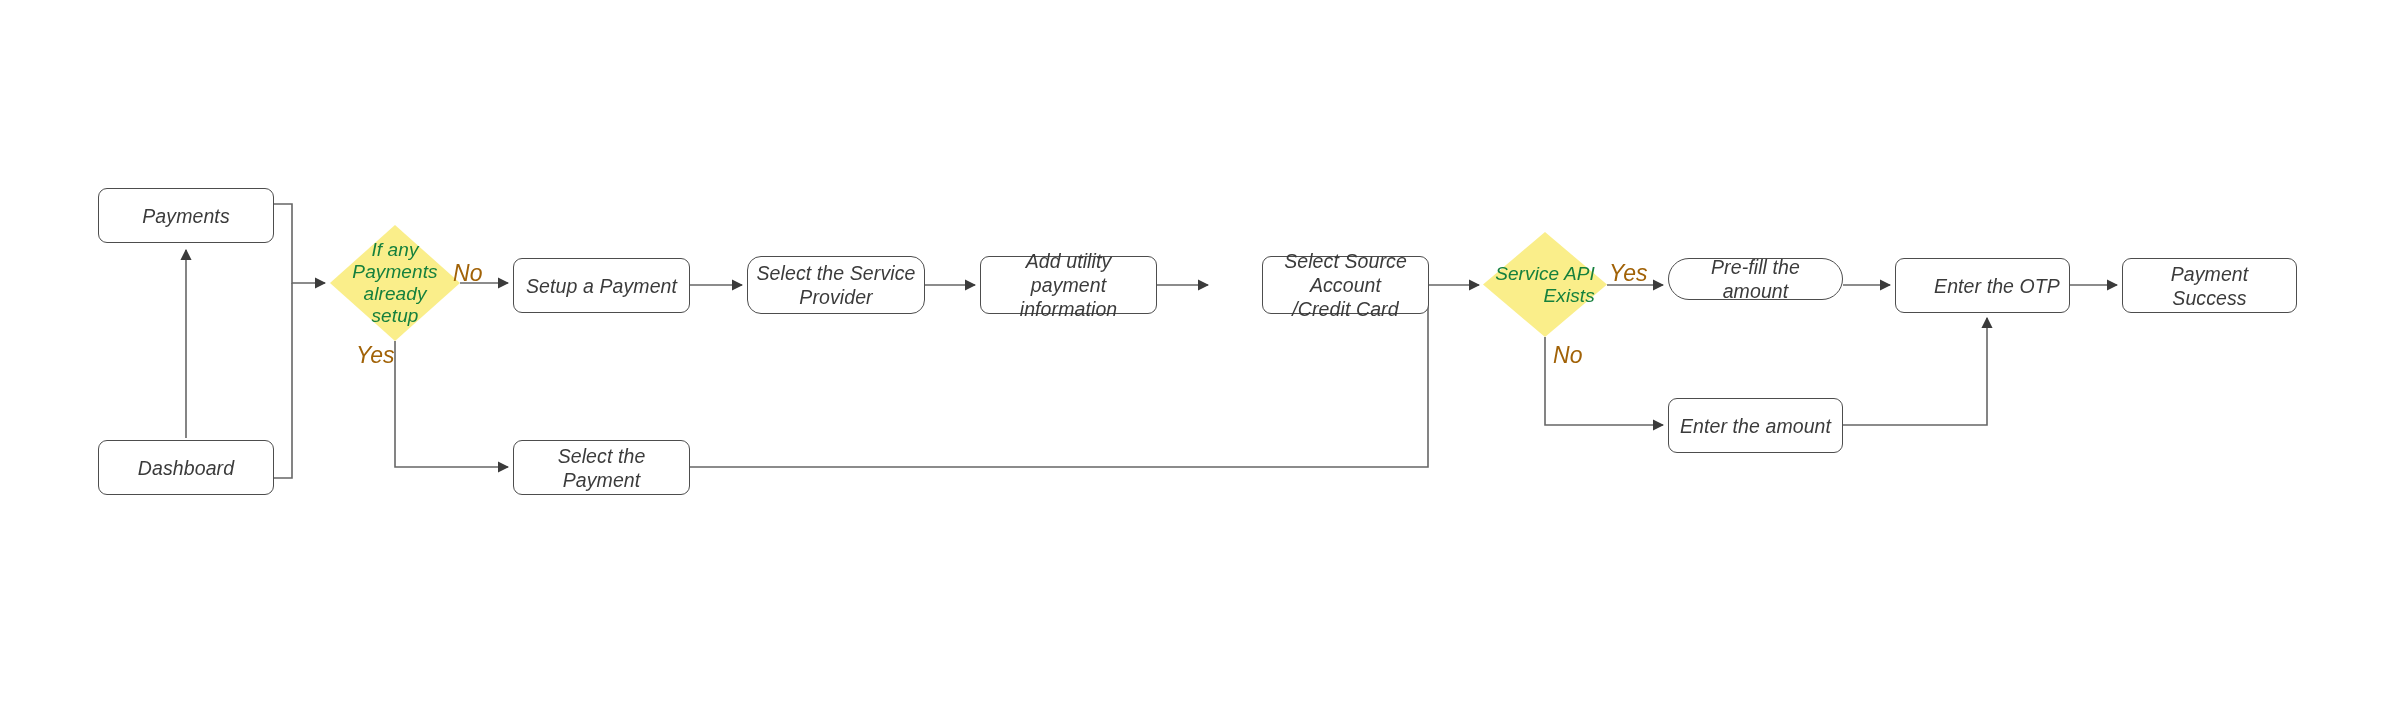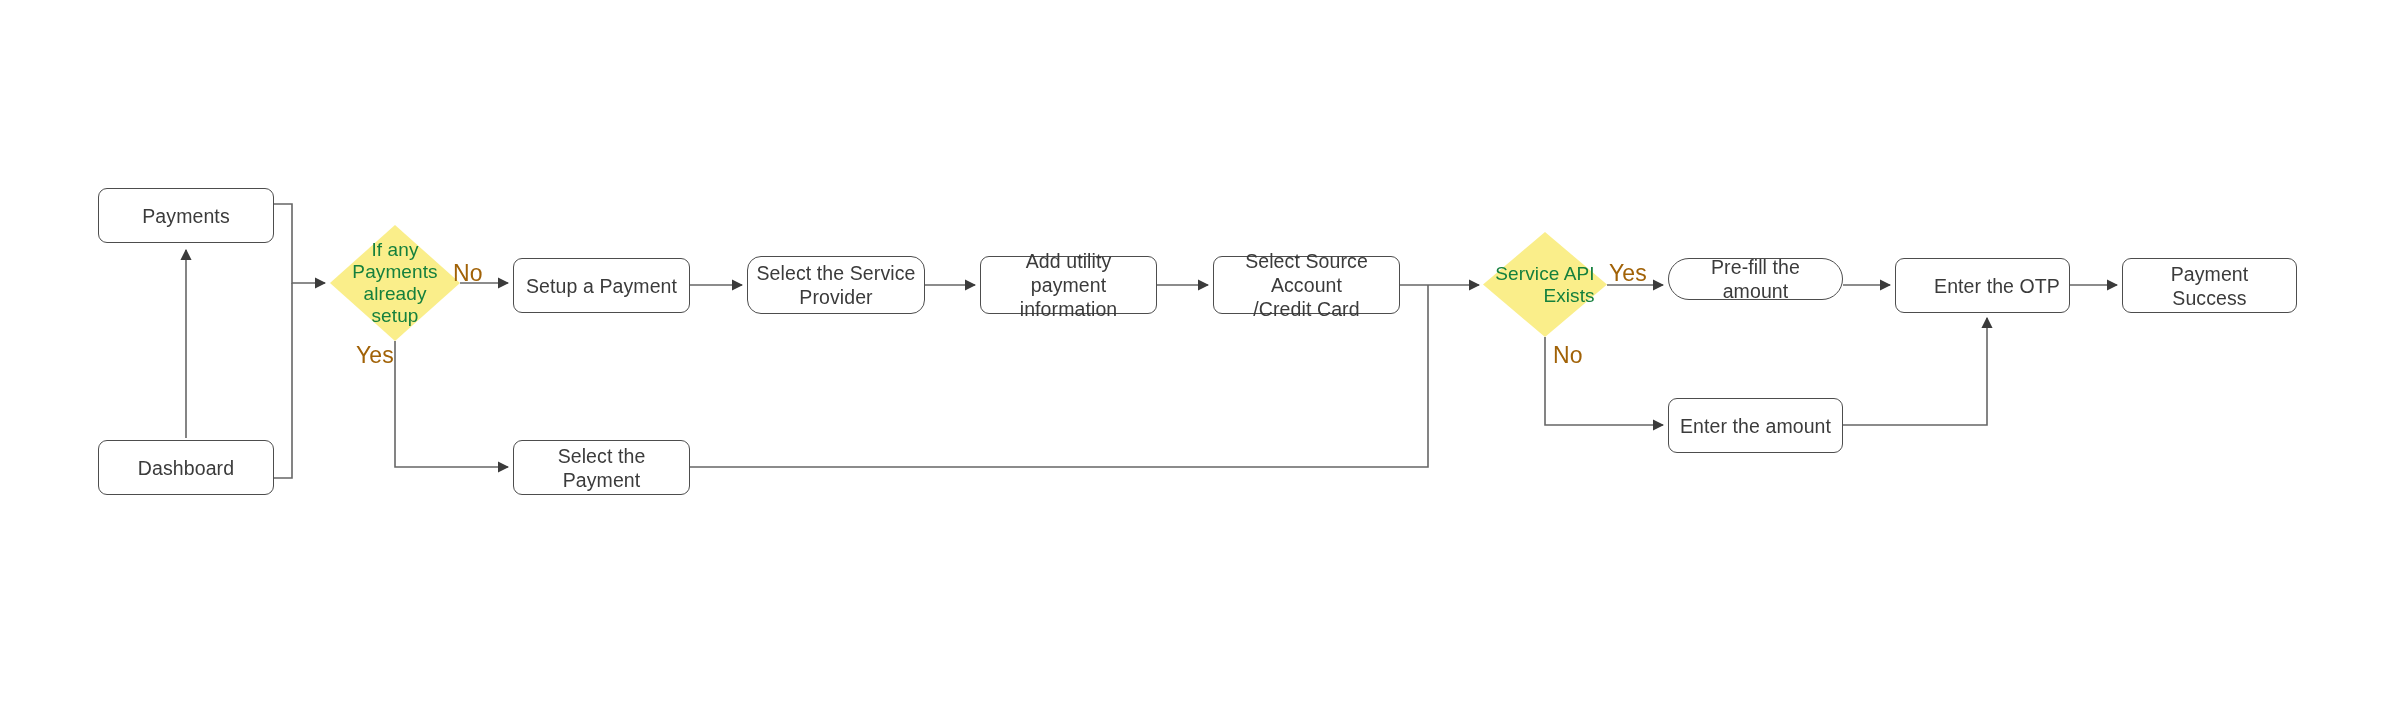--- a/index.html
+++ b/index.html
@@ -12,20 +12,21 @@
     font-family: "Liberation Sans", sans-serif;
     width: 2403px;
     height: 716px;
     overflow: hidden;
   }
   #canvas {
     position: relative;
     width: 2403px;
     height: 716px;
     background: #ffffff;
+    font-style: italic;
   }
   svg.edges {
     position: absolute;
     left: 0;
     top: 0;
     width: 2403px;
     height: 716px;
     pointer-events: none;
   }
   .node {
@@ -145,21 +146,21 @@
   <div class="node process" style="left:747px; top:256px; width:178px; height:58px;border-radius:14px;">
     <span class="label" style="white-space:pre-line;">Select the Service
 Provider</span>
   </div>
 
   <div class="node process" style="left:980px; top:256px; width:177px; height:58px;">
     <span class="label" style="white-space:pre-line;">Add utility payment
 information</span>
   </div>
 
-  <div class="node process" style="left:1213px; top:256px; width:187px; height:58px;">
+  <div class="node process" style="left:1262px; top:256px; width:167px; height:58px;">
     <span class="label" style="white-space:pre-line;">Select Source Account
 /Credit Card</span>
   </div>
 
   <div class="node decision" style="left:1483px; top:232px; width:124px; height:105px;text-align:right;">
     <svg class="diamond-shape" viewBox="0 0 124 105" preserveAspectRatio="none" xmlns="http://www.w3.org/2000/svg">
       <polygon points="62,0 124,52.5 62,105 0,52.5" fill="#faee8a"></polygon>
     </svg>
     <span class="label">Service API
 Exists</span>

